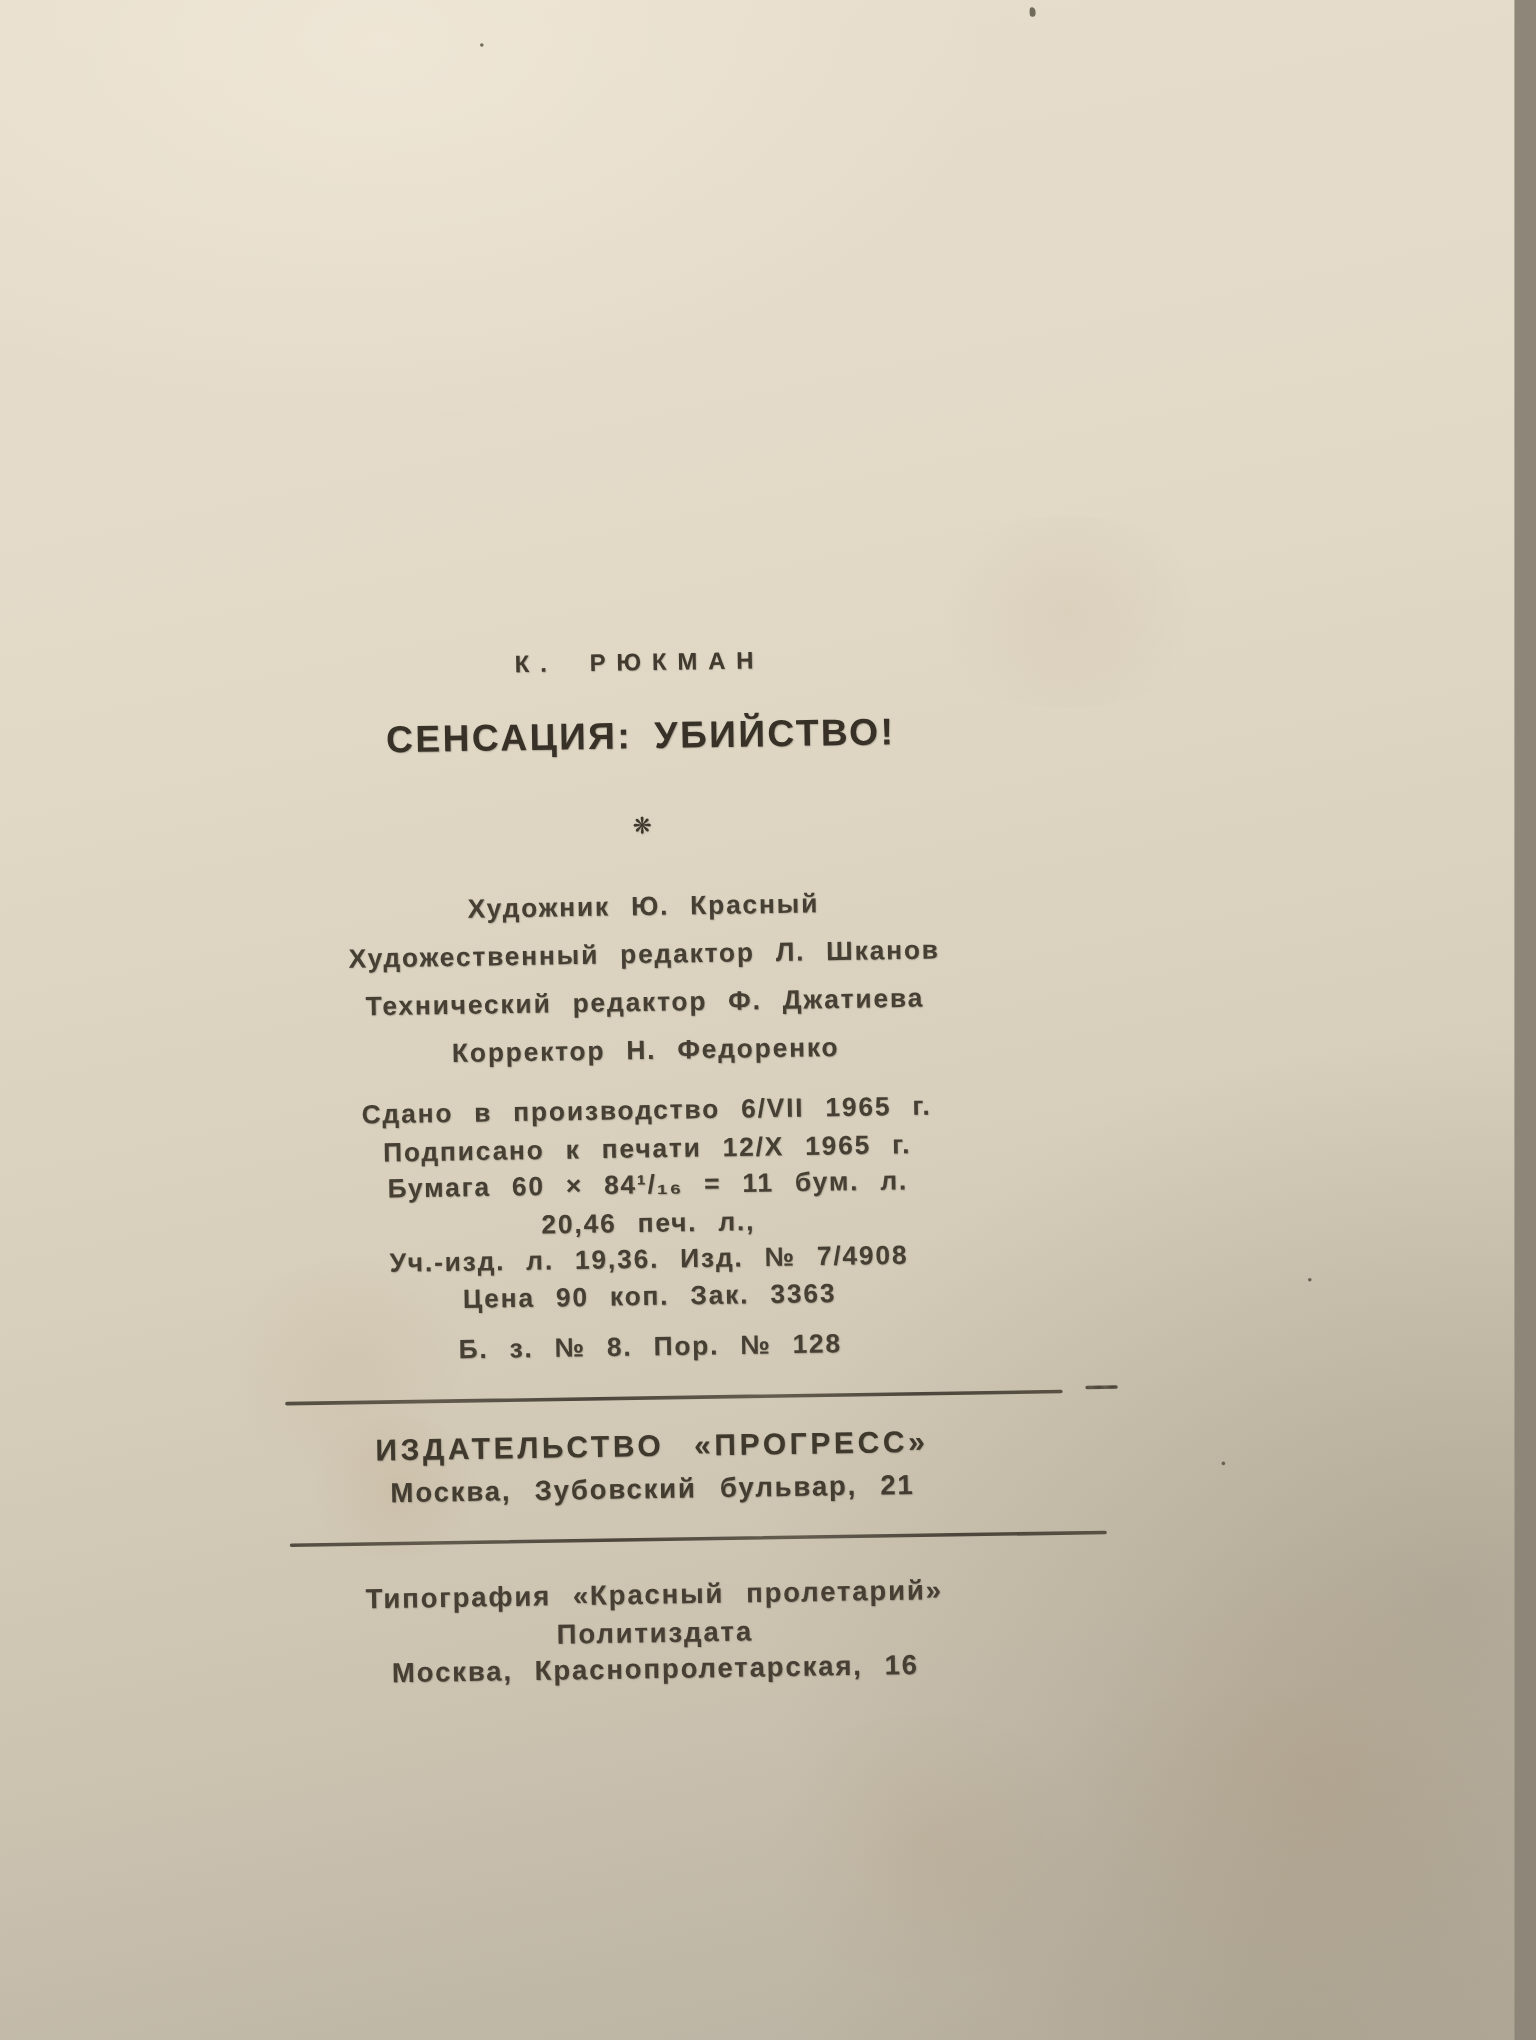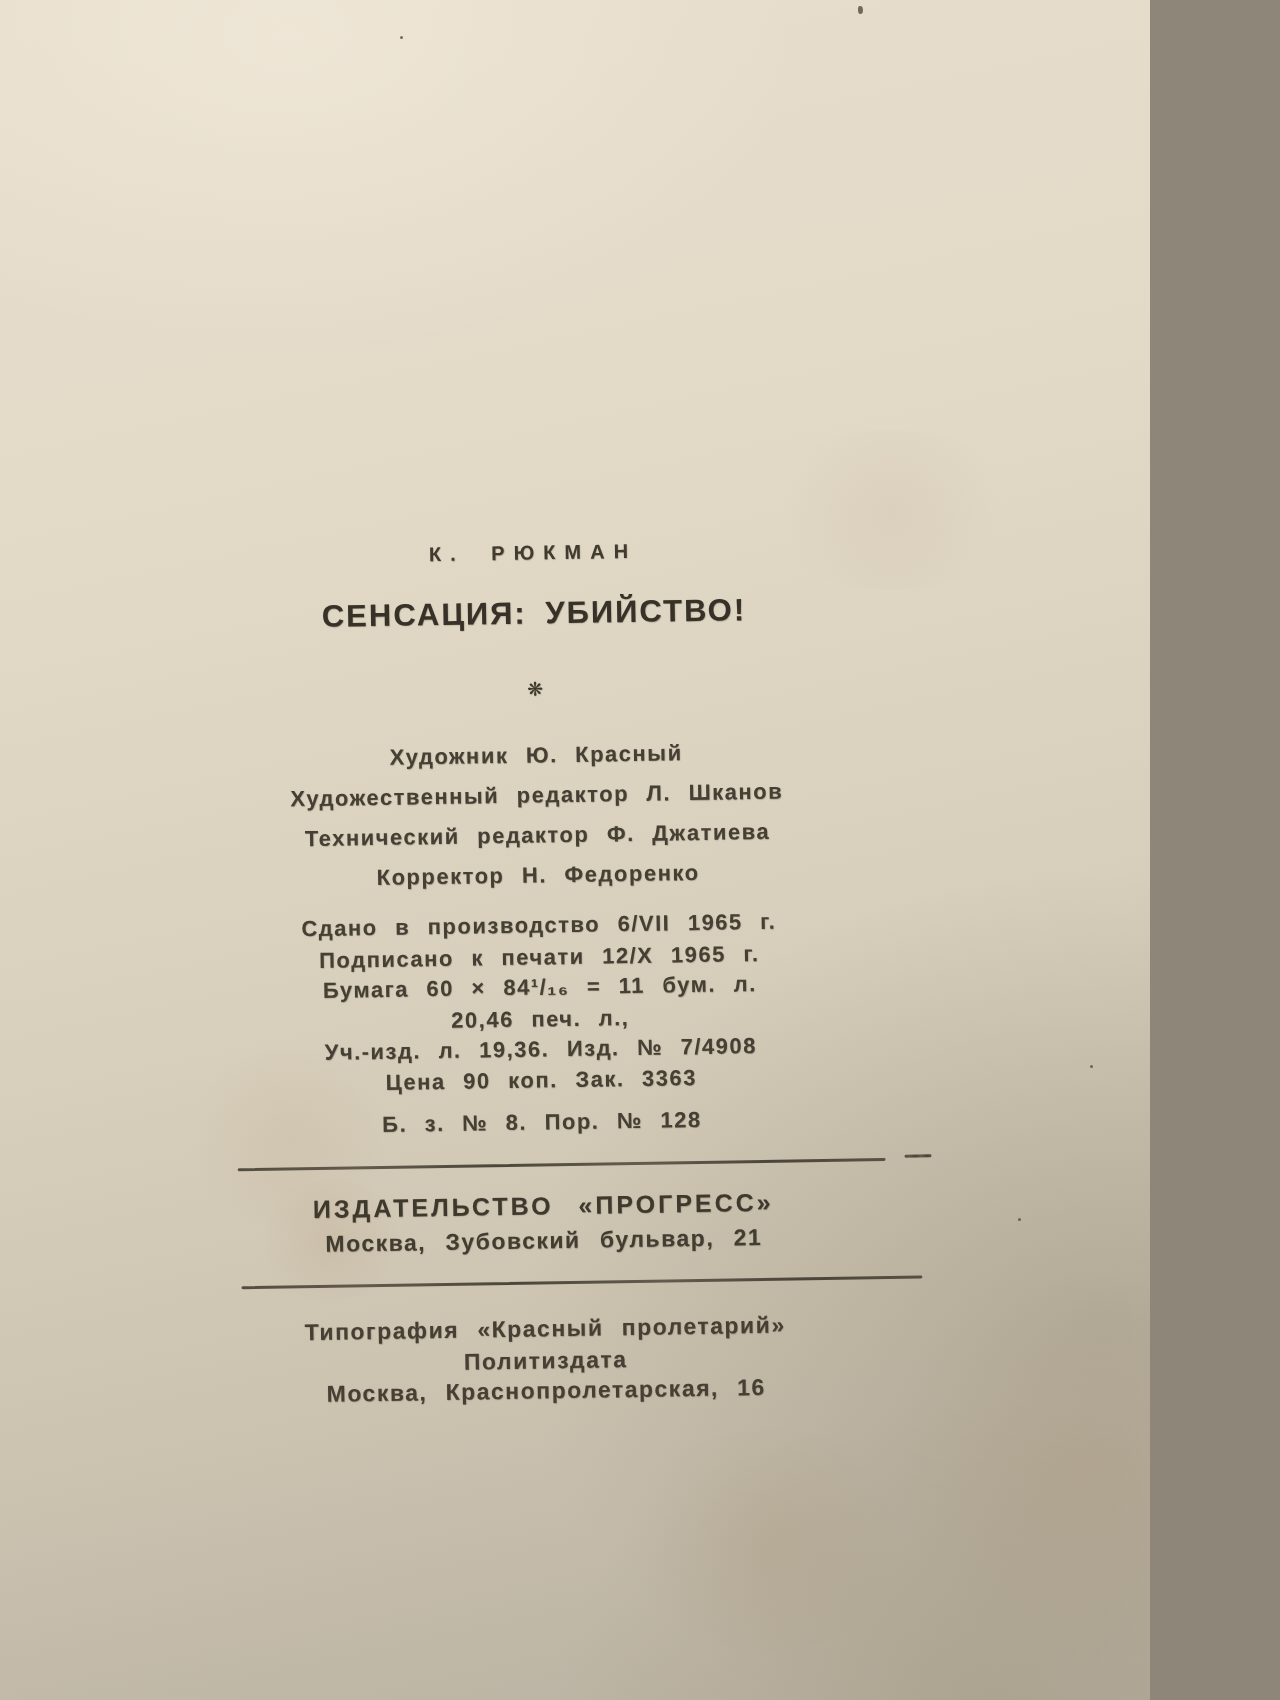--- a/index.html
+++ b/index.html
@@ -1,20 +1,20 @@
 <!DOCTYPE html>
 <html><head>
 <meta charset="utf-8">
 <style>
   html, body { margin: 0; padding: 0; background: #8d8679; }
   * { box-sizing: border-box; }
 
   .photo {
     position: relative;
-    width: 1150px;
+    width: 1262px;
     height: 1700px;
     overflow: hidden;
     font-family: "Liberation Sans", "DejaVu Sans", sans-serif;
     background:
       radial-gradient(ellipse 900px 700px at 96% 78%, rgba(125,116,98,0.30), rgba(125,116,98,0) 65%),
       radial-gradient(ellipse 700px 500px at 85% 100%, rgba(140,125,95,0.22), rgba(140,125,95,0) 60%),
       radial-gradient(ellipse 800px 500px at 25% 2%, rgba(248,240,226,0.45), rgba(248,240,226,0) 65%),
       linear-gradient(168deg, #e7decd 0%, #e2d9c7 30%, #d8cfbc 55%, #cac1af 78%, #b7afa0 100%);
   }
 

